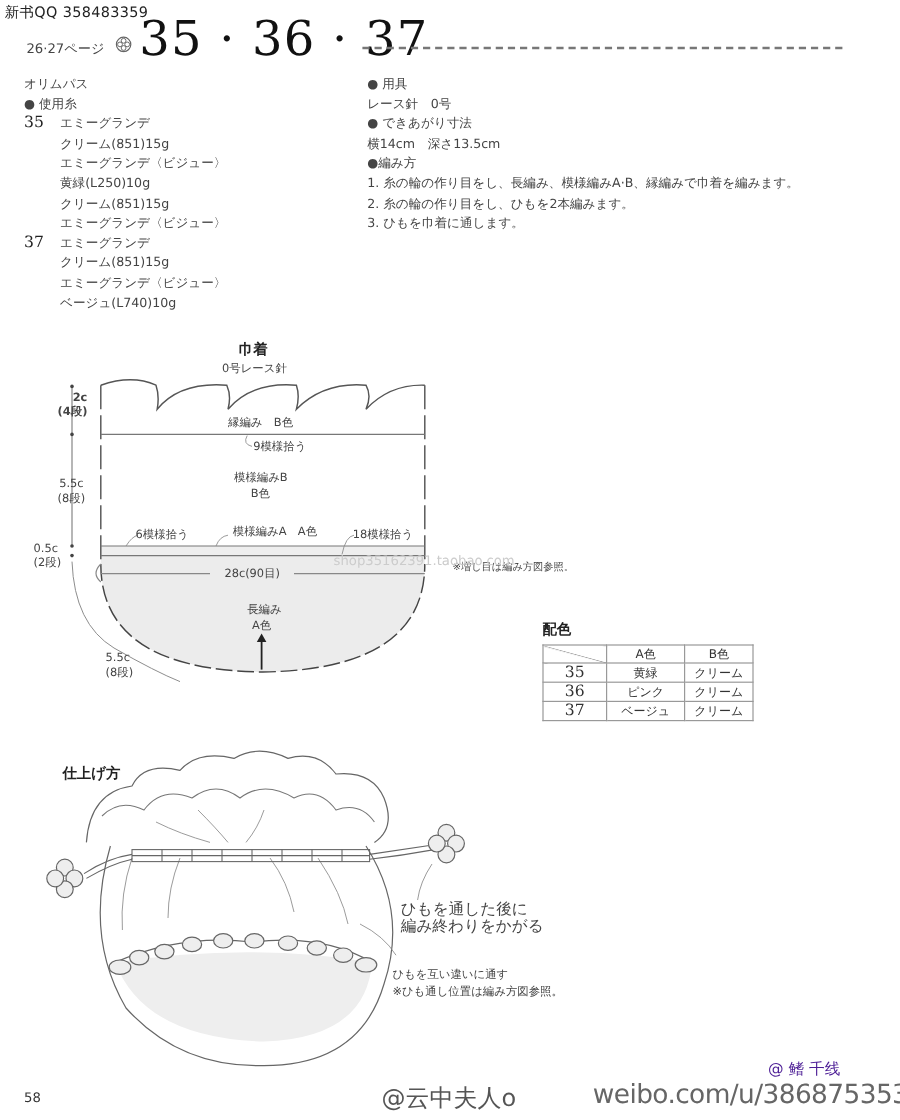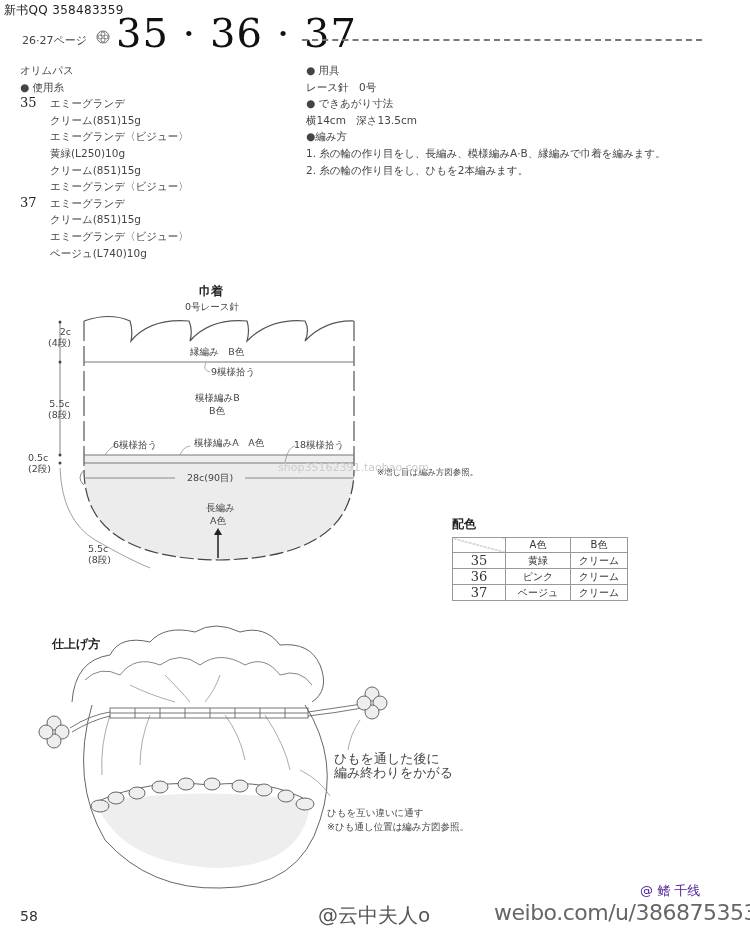--- a/index.html
+++ b/index.html
@@ -12,21 +12,21 @@
   .bignum { left:116px; top:10px; font-family:"DejaVu Serif", serif; font-size:40px; color:#111; letter-spacing:1px; }
   .dashline { left:302px; top:39px; width:400px; height:0; border-top:2px dashed #777; }
   .txt { font-size:10.5px; color:#444; line-height:16.6px; white-space:nowrap; }
   .num { font-family:"DejaVu Serif", serif; font-size:13px; color:#222; display:inline-block; width:30px; }
   .ind { padding-left:30px; }
   .sec-title { font-size:12px; font-weight:bold; color:#222; }
   .lbl { font-size:9.5px; color:#444; white-space:nowrap; }
   table.cc { border-collapse:collapse; font-size:10px; color:#333; }
   table.cc td { border:1px solid #999; height:14px; text-align:center; padding:0 4px; }
   table.cc td.n { font-family:"DejaVu Serif", serif; font-size:13px; width:44px; }
-  .pgno { left:20px; top:908px; font-size:14px; color:#333; }
+  .pgno { left:20px; top:908px; font-size:11px; color:#333; }
   .wm1 { left:318px; top:902px; font-size:20px; color:#555; }
   .wm2 { left:494px; top:900px; font-size:22px; color:#666; letter-spacing:-0.5px; }
   .wm3 { left:640px; top:882px; font-size:13px; color:#4c1d95; }
 </style>
 </head>
 <body>
 
 <div class="abs qq">新书QQ 358483359</div>
 <div class="abs pageref">26·27ページ</div>
 <svg class="abs flower" viewBox="0 0 14 14">
@@ -61,20 +61,21 @@
 </div>
 
 <div class="abs txt" style="left:306px;top:62px;">
   <div>● 用具</div>
   <div>レース針　0号</div>
   <div>● できあがり寸法</div>
   <div>横14cm　深さ13.5cm</div>
   <div>●編み方</div>
   <div>1. 糸の輪の作り目をし、長編み、模様編みA·B、縁編みで巾着を編みます。</div>
   <div>2. 糸の輪の作り目をし、ひもを2本編みます。</div>
+  <div>3. ひもを巾着に通します。</div>
 </div>
 
 <div class="abs sec-title" style="left:199px;top:283px;">巾着</div>
 <div class="abs lbl" style="left:185px;top:301px;">0号レース針</div>
 
 <svg class="abs" style="left:0;top:0;" width="750" height="620">
 
   <rect x="84" y="455" width="270" height="8" fill="#eee"></rect>
   <path d="M84,463 L354,463 L354,470 Q354,558 219,560 Q84,558 84,470 Z" fill="#ececec"></path>
 
@@ -102,21 +103,21 @@
   <circle cx="60" cy="455" r="1.5" fill="#444"></circle>
   <circle cx="60" cy="463" r="1.5" fill="#444"></circle>
   <path d="M60,468 Q62,520 95,540 Q130,560 150,568" fill="none" stroke="#888" stroke-width="0.8"></path>
 
   <path d="M105,455 Q110,447 115,446" fill="none" stroke="#888" stroke-width="0.7"></path>
   <path d="M180,455 Q183,447 190,446" fill="none" stroke="#888" stroke-width="0.7"></path>
   <path d="M285,462 Q288,447 295,446" fill="none" stroke="#888" stroke-width="0.7"></path>
   <path d="M206,363 Q202,370 210,372" fill="none" stroke="#888" stroke-width="0.7"></path>
 </svg>
 
-<div class="abs lbl" style="left:56px;top:326px;text-align:right;">
+<div class="abs lbl" style="left:56px;top:326px;text-align:right;font-weight:bold;">
   <div>2c</div>
   <div style="margin-left:-8px;">(4段)</div>
 </div>
 <div class="abs lbl" style="left:48px;top:398px;text-align:center;">
   <div>5.5c</div>
   <div>(8段)</div>
 </div>
 <div class="abs lbl" style="left:28px;top:452px;">
   <div>0.5c</div>
   <div>(2段)</div>

